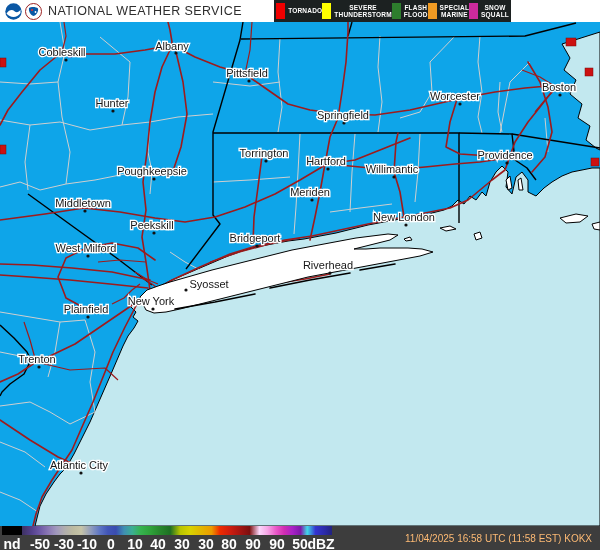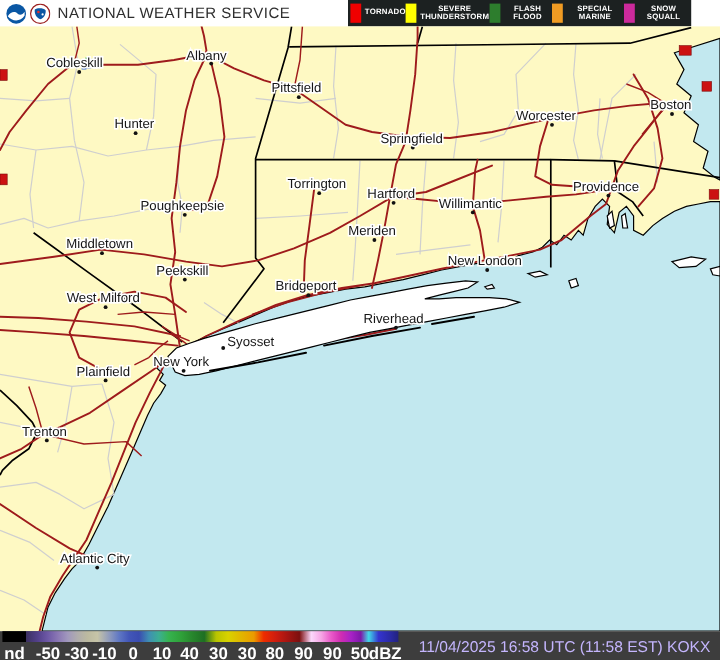--- a/index.html
+++ b/index.html
@@ -1,28 +1,28 @@
 <!DOCTYPE html>
 <html><head>
 <meta charset="utf-8">
 <style>
   html,body{margin:0;padding:0;background:#fff;}
   #app{position:relative;width:600px;height:550px;overflow:hidden;font-family:"Liberation Sans",sans-serif;background:#fff;}
 
   
-  #topbar{position:absolute;top:0;left:0;width:576px;height:22px;display:flex;}
+  #topbar{position:absolute;top:0;left:0;width:511px;height:22px;display:flex;}
   #topbar-left{width:290px;height:22px;background:#ffffff;display:flex;align-items:center;padding-left:5px;box-sizing:border-box;gap:3px;}
   #nws-title{font-size:12.5px;color:#2e2e2e;letter-spacing:.4px;white-space:nowrap;margin-left:3px;}
   #topbar-right{flex:1;height:22px;background:#1c2121;display:flex;align-items:center;justify-content:space-evenly;padding:0 2px;}
   .legend-item{display:flex;align-items:center;gap:3px;}
   .legend-swatch{width:9px;height:16px;flex:0 0 auto;}
   .legend-label{color:#fff;font-size:6.5px;font-weight:bold;line-height:1.15;text-align:center;max-width:62px;letter-spacing:.2px;}
 
   
-  #map{position:absolute;top:22px;left:0;width:600px;height:504px;background:#fef9c3;}
+  #map{position:absolute;top:22px;left:0;width:600px;height:504px;background:#0ea5e9;}
   .water{fill:#c2e8ef;stroke:#000;stroke-width:1;}
   .island{fill:#ffffff;stroke:#000;stroke-width:1;}
   .stateline{fill:none;stroke:#000;stroke-width:1.4;stroke-linejoin:round;}
   .county{fill:none;stroke:#cfcfcf;stroke-width:1;stroke-linejoin:round;}
   .road{fill:none;stroke:#9e1b1c;stroke-width:1.6;stroke-linejoin:round;stroke-linecap:round;}
   .road2{fill:none;stroke:#9e1b1c;stroke-width:1.2;stroke-linejoin:round;}
   .coast{fill:none;stroke:#000;stroke-width:1.6;stroke-linecap:round;}
   .citydot{fill:#111;}
   .citylabel{font-family:"Liberation Sans",sans-serif;font-size:11px;fill:#161616;stroke:#ffffff;stroke-width:2.6px;paint-order:stroke;text-anchor:middle;}
   .shield{fill:#cc1111;stroke:#7a0d0d;stroke-width:.5;}
@@ -35,21 +35,21 @@
       #3c3161 6%,#54418c 9%,#6e59a6 11.5%,#8a77b4 14%,#a198bd 16.5%,#b0adad 19%,#bcbaa0 21.5%,#c6c4a8 24%,
       #8f9bbd 27%,#5f77c4 29.5%,#4256b8 32%,#3a4cb0 34.5%,
       #3f8fb3 37%,#3cae93 39.5%,
       #36b34f 42%,#2fa23a 45%,#27862c 48%,#1e6f23 51%,
       #b8c400 54%,#d8d200 57%,#e0b800 60%,#eb9b00 63.5%,
       #ee2c00 66%,#cf1d0e 69%,#a61511 72%,#7c0f0f 75%,
       #fbd7fb 78%,#f6a5e5 80.5%,#ea5ac9 83%,#d02db2 85.5%,
       #a822c6 88%,#7e18aa 90.5%,
       #41d9e8 92.5%,#3434cf 95%,#2a2aa4 98%,#22227e 100%);}
   .cb-label{position:absolute;top:10px;transform:translateX(-50%);color:#fff;font-size:14px;font-weight:bold;white-space:nowrap;}
-  #timestamp{position:absolute;top:0;right:8px;height:24px;display:flex;align-items:center;color:#c4b5fd;font-size:13px;white-space:nowrap;}
+  #timestamp{position:absolute;top:0;right:8px;height:24px;display:flex;align-items:center;color:#fdba74;font-size:10px;white-space:nowrap;}
 </style>
 </head>
 <body>
 
 <div id="app">
 
   <div id="topbar">
     <div id="topbar-left">
       <span style="display:inline-flex;">
         <svg width="17" height="17" viewBox="0 0 17 17">

